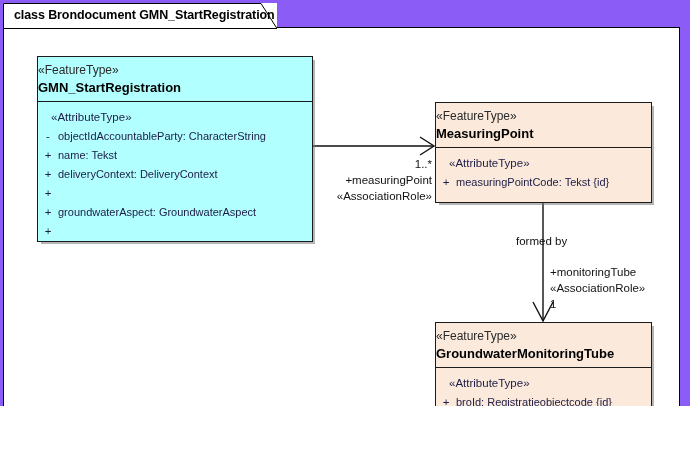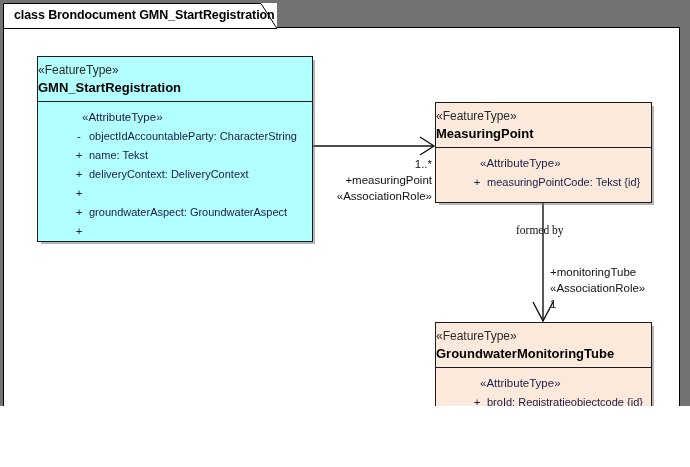--- a/index.html
+++ b/index.html
@@ -8,21 +8,21 @@
     background: #ffffff;
   }
   body {
     font-family: "Liberation Sans", sans-serif;
     -webkit-font-smoothing: antialiased;
   }
   #canvas {
     position: relative;
     width: 690px;
     height: 406px;
-    background: #737373;
+    background: #8b5cf6;
     overflow: hidden;
   }
 
   
   .frame-body {
     position: absolute;
     left: 3px;
     top: 27px;
     width: 677px;
     height: 434px;
@@ -76,21 +76,20 @@
     line-height: 17px;
     white-space: nowrap;
   }
   .umlbox .sep {
     height: 0;
     border-top: 1.6px solid #1b1b1b;
   }
   .umlbox .attrs {
     box-sizing: border-box;
     padding: 6px 0 6px 0;
-    margin-left: 31px;
   }
   .attr-stereo {
     font-size: 11.5px;
     color: #1c1c46;
     padding-left: 13px;
     line-height: 19px;
     white-space: nowrap;
   }
   .attr-row {
     display: flex;
@@ -136,22 +135,21 @@
   }
   .lbl-right { text-align: right; }
 
   #lbl-assoc1 {
     left: 232px;
     top: 156px;
     width: 200px;
   }
   #lbl-formedby {
     left: 516px;
-    top: 222px;
-    font-family: Liberation Serif, serif;
+    top: 233px;
   }
   #lbl-assoc2 {
     left: 550px;
     top: 264px;
   }
   #lbl-mult2 {
     left: 550px;
     top: 296px;
   }
 </style>

